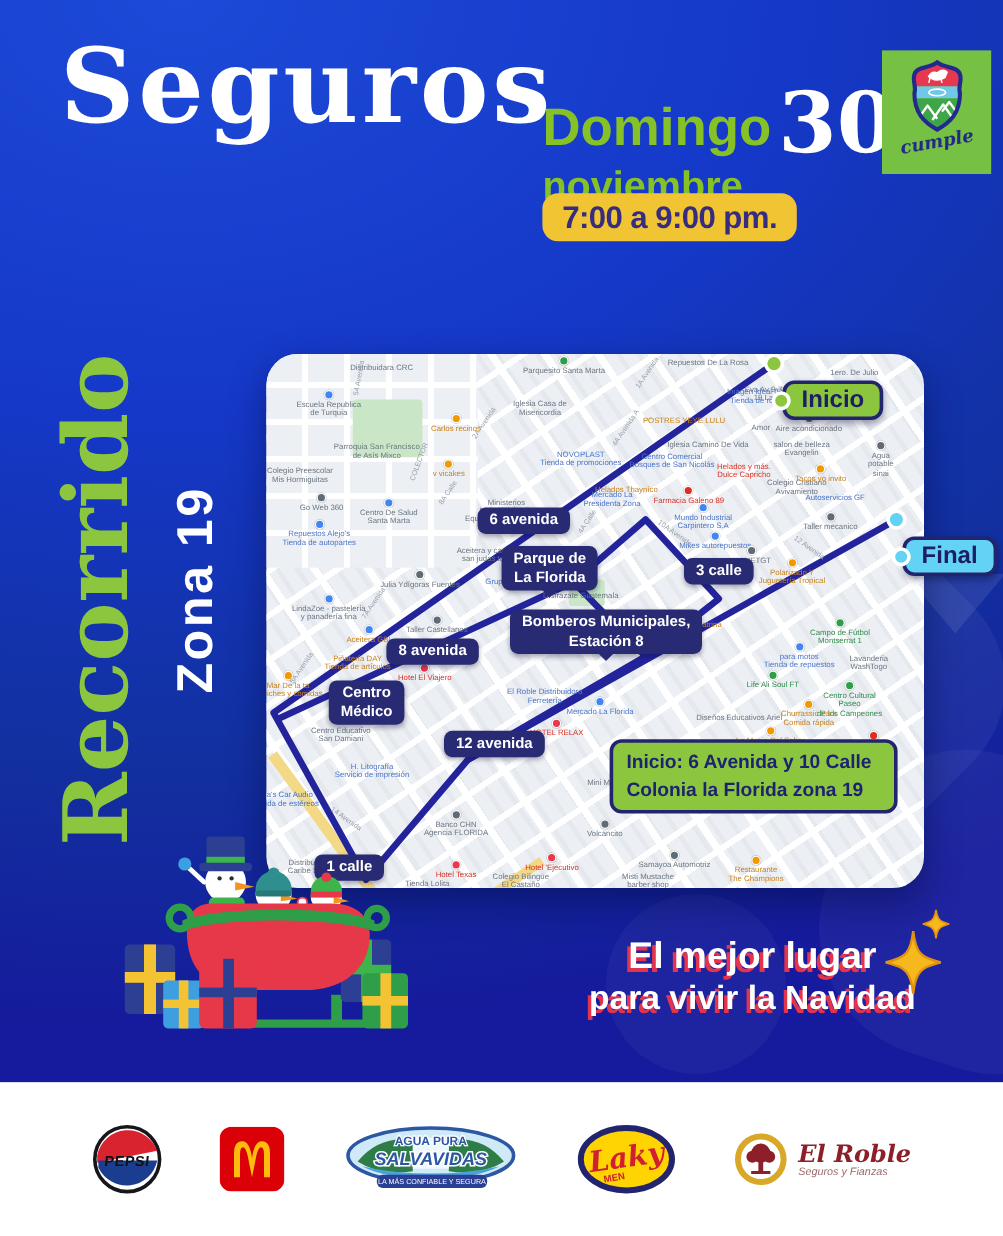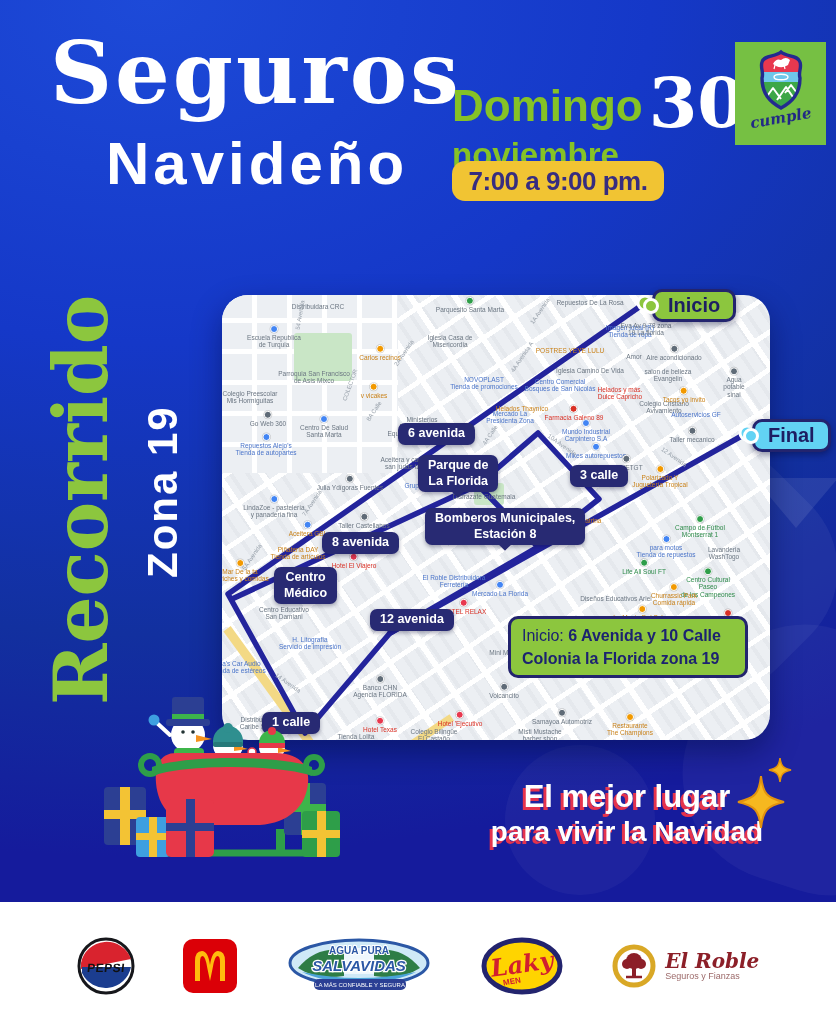--- a/index.html
+++ b/index.html
@@ -64,31 +64,31 @@
   .poi .pin{width:6px;height:6px;border-radius:50%;border:1px solid #fff;box-shadow:0 0 0 .5px rgba(0,0,0,.18);}
   .poi.c-o{color:#c98118;} .poi.c-b{color:#4a74c9;} .poi.c-r{color:#d93025;} .poi.c-g{color:#2e8b4a;}
   .st{position:absolute;font-size:6px;color:#97a0aa;white-space:nowrap;z-index:1;}
   .rpill{position:absolute;background:#282a73;color:#fff;font-weight:bold;font-size:12.5px;line-height:1.25;
     padding:3px 10px;border-radius:7px;white-space:pre-line;text-align:center;z-index:4;
     box-shadow:0 2px 4px rgba(10,10,50,.35);}
   .rpill.tail::after{content:'';position:absolute;left:50%;bottom:-4px;width:9px;height:9px;background:#282a73;
     transform:translateX(-50%) rotate(45deg);}
   
   .endpill{position:absolute;z-index:6;font-weight:bold;font-size:20px;color:#1d1e63;
-    border:3.5px solid var(--navy);border-radius:10px;padding:2px 13px;box-shadow:0 3px 6px rgba(5,8,50,.4);}
+    border:3.5px solid var(--navy);border-radius:10px;padding:2px 13px;box-shadow:0 3px 6px rgba(5,8,50,.4);margin-top:28px;}
   .endpill::before{content:'';position:absolute;left:-12px;top:50%;transform:translateY(-50%);
     width:10px;height:10px;border-radius:50%;border:3px solid #fff;}
   .pill-inicio{left:652px;top:289px;background:var(--accent-green);}
   .pill-inicio::before{background:var(--accent-green);}
   .pill-final{left:752px;top:419px;background:var(--accent-cyan);}
   .pill-final::before{background:var(--accent-cyan);}
   
   .infobox{position:absolute;z-index:6;border:3px solid var(--navy);border-radius:10px;
     color:#1c2370;font-weight:bold;padding:5px 11px;box-sizing:border-box;line-height:1.45;}
-  .infobox .lbl{font-weight:400;margin-top:24px;}
+  .infobox .lbl{font-weight:700;margin-top:24px;}
   .box-start{left:508px;top:616px;width:240px;font-size:16px;background:var(--accent-green);}
   .box-end{left:508px;top:676px;width:268px;font-size:16.5px;background:var(--accent-cyan);}
   
   .tagline{position:absolute;left:462px;top:779px;width:330px;text-align:center;color:#fff;z-index:5;}
   .tagline .l1{font-size:31px;font-weight:900;text-shadow:-3px 3px 0 var(--tagline-red);}
   .tagline .l2{font-size:28px;font-weight:bold;margin-top:1px;text-shadow:-3px 3px 0 var(--tagline-red);}
   .sparkles{position:absolute;left:736px;top:758px;z-index:5;}
   .sleigh{position:absolute;left:100px;top:683px;z-index:7;}
   
   .sponsor-bar{position:absolute;left:0;top:902px;width:836px;height:128px;background:#fff;
@@ -97,34 +97,33 @@
   .pepsi-wrap{position:relative;width:58px;height:58px;}
   .pepsi-text{position:absolute;left:50%;top:53%;transform:translate(-50%,-50%) skewX(-6deg);
     font-size:12px;font-weight:900;color:#111;letter-spacing:.5px;}
   .cem-text .t1{font-size:15px;color:#57a05a;line-height:1;}
   .cem-text .t2{font-size:17px;font-weight:900;color:#1e7d36;line-height:1.1;letter-spacing:.5px;}
   .laky-wrap{position:relative;width:82px;height:58px;}
   .laky-text{position:absolute;left:50%;top:46%;transform:translate(-50%,-50%) rotate(-8deg);
     font-family:"DejaVu Serif",serif;font-style:italic;font-weight:bold;font-size:24px;color:#d11f2f;}
   .laky-sub{position:absolute;left:22px;bottom:9px;font-size:8px;font-weight:900;color:#d11f2f;transform:rotate(-10deg);}
   .roble-text .t1{font-family:"DejaVu Serif",serif;font-style:italic;font-weight:bold;font-size:20px;color:#8c1f28;line-height:1;}
-  .roble-text .t2{font-size:9px;color:#9c6a6a;}
+  .roble-text .t2{font-size:9px;color:#9c6a6a;font-style:italic;}
 </style>
 </head>
 <body>
 
 <div class="stage">
   <div class="poster">
     <div class="petal p1"></div>
     <div class="petal p2"></div>
     <div class="petal p3"></div>
     <div class="chev"></div>
 
     <div class="title1">Seguros</div>
-    <div class="title2">Navideño</div>
     <div class="dateblock">
       <span class="date-day">Domingo</span><span class="date-num">30</span>
       <span class="date-month">noviembre</span>
     </div>
     <div class="timebadge">7:00 a 9:00 pm.</div>
 
     <div class="muni-logo">
       <svg width="54" height="62" viewBox="0 0 54 60">
         <defs>
             <clipPath id="sh">

